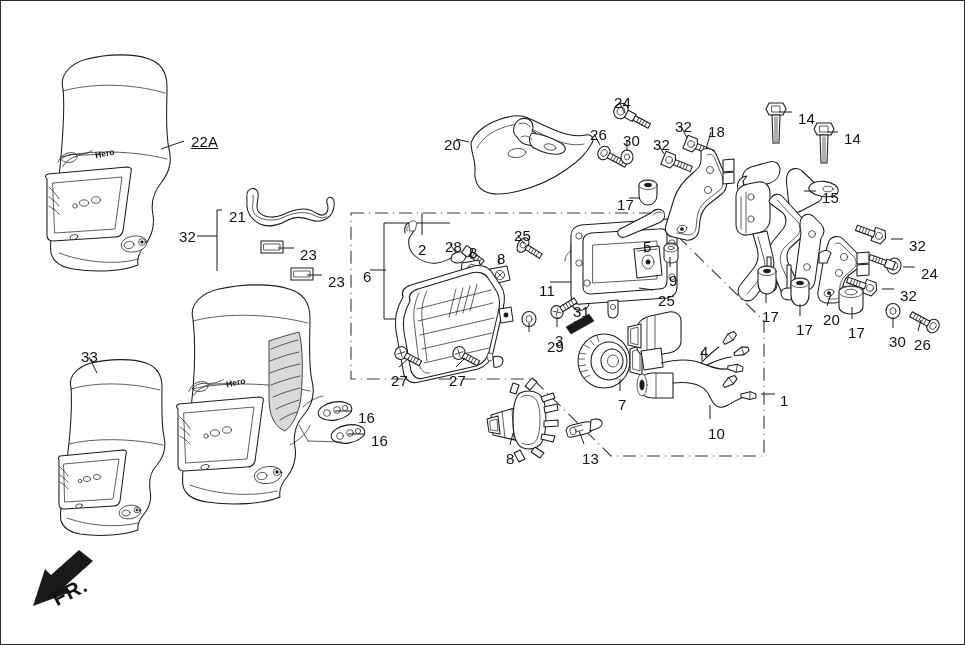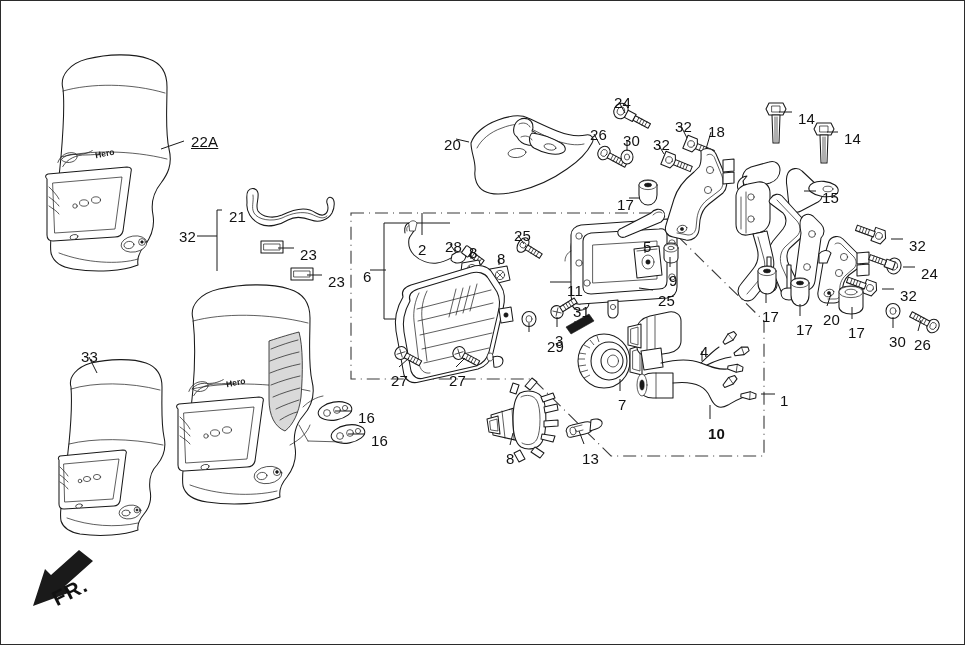--- a/index.html
+++ b/index.html
@@ -674,32 +674,32 @@
       <div class="lbl" style="left: 327px; top: 273px;">23</div>
       <div class="lbl" style="left: 80px; top: 348px; text-align: center;">33</div>
       <div class="lbl" style="left: 357px; top: 409px;">16</div>
       <div class="lbl" style="left: 370px; top: 432px;">16</div>
       <div class="lbl" style="left: 362px; top: 268px;">6</div>
       <div class="lbl" style="left: 417px; top: 241px;">2</div>
       <div class="lbl" style="left: 444px; top: 238px;">28</div>
       <div class="lbl" style="left: 468px; top: 244px;">8</div>
       <div class="lbl" style="left: 496px; top: 250px;">8</div>
       <div class="lbl" style="left: 513px; top: 227px;">25</div>
-      <div class="lbl" style="left: 538px; top: 282px; margin-left: 28px;">11</div>
+      <div class="lbl" style="left: 538px; top: 282px;">11</div>
       <div class="lbl" style="left: 642px; top: 238px;">5</div>
       <div class="lbl" style="left: 668px; top: 272px;">9</div>
       <div class="lbl" style="left: 657px; top: 292px;">25</div>
       <div class="lbl" style="left: 554px; top: 332px;">3</div>
       <div class="lbl" style="left: 546px; top: 338px;">29</div>
       <div class="lbl" style="left: 572px; top: 303px;">31</div>
       <div class="lbl" style="left: 390px; top: 372px;">27</div>
       <div class="lbl" style="left: 448px; top: 372px;">27</div>
       <div class="lbl" style="left: 617px; top: 396px;">7</div>
       <div class="lbl" style="left: 699px; top: 343px;">4</div>
-      <div class="lbl" style="left: 707px; top: 425px; font-weight: bold;">10</div>
+      <div class="lbl" style="left: 707px; top: 425px;">10</div>
       <div class="lbl" style="left: 779px; top: 392px;">1</div>
       <div class="lbl" style="left: 505px; top: 450px;">8</div>
       <div class="lbl" style="left: 581px; top: 450px;">13</div>
       <div class="lbl" style="left: 443px; top: 136px;">20</div>
       <div class="lbl" style="left: 613px; top: 94px;">24</div>
       <div class="lbl" style="left: 589px; top: 126px;">26</div>
       <div class="lbl" style="left: 622px; top: 132px;">30</div>
       <div class="lbl" style="left: 652px; top: 136px;">32</div>
       <div class="lbl" style="left: 674px; top: 118px;">32</div>
       <div class="lbl" style="left: 707px; top: 123px;">18</div>

